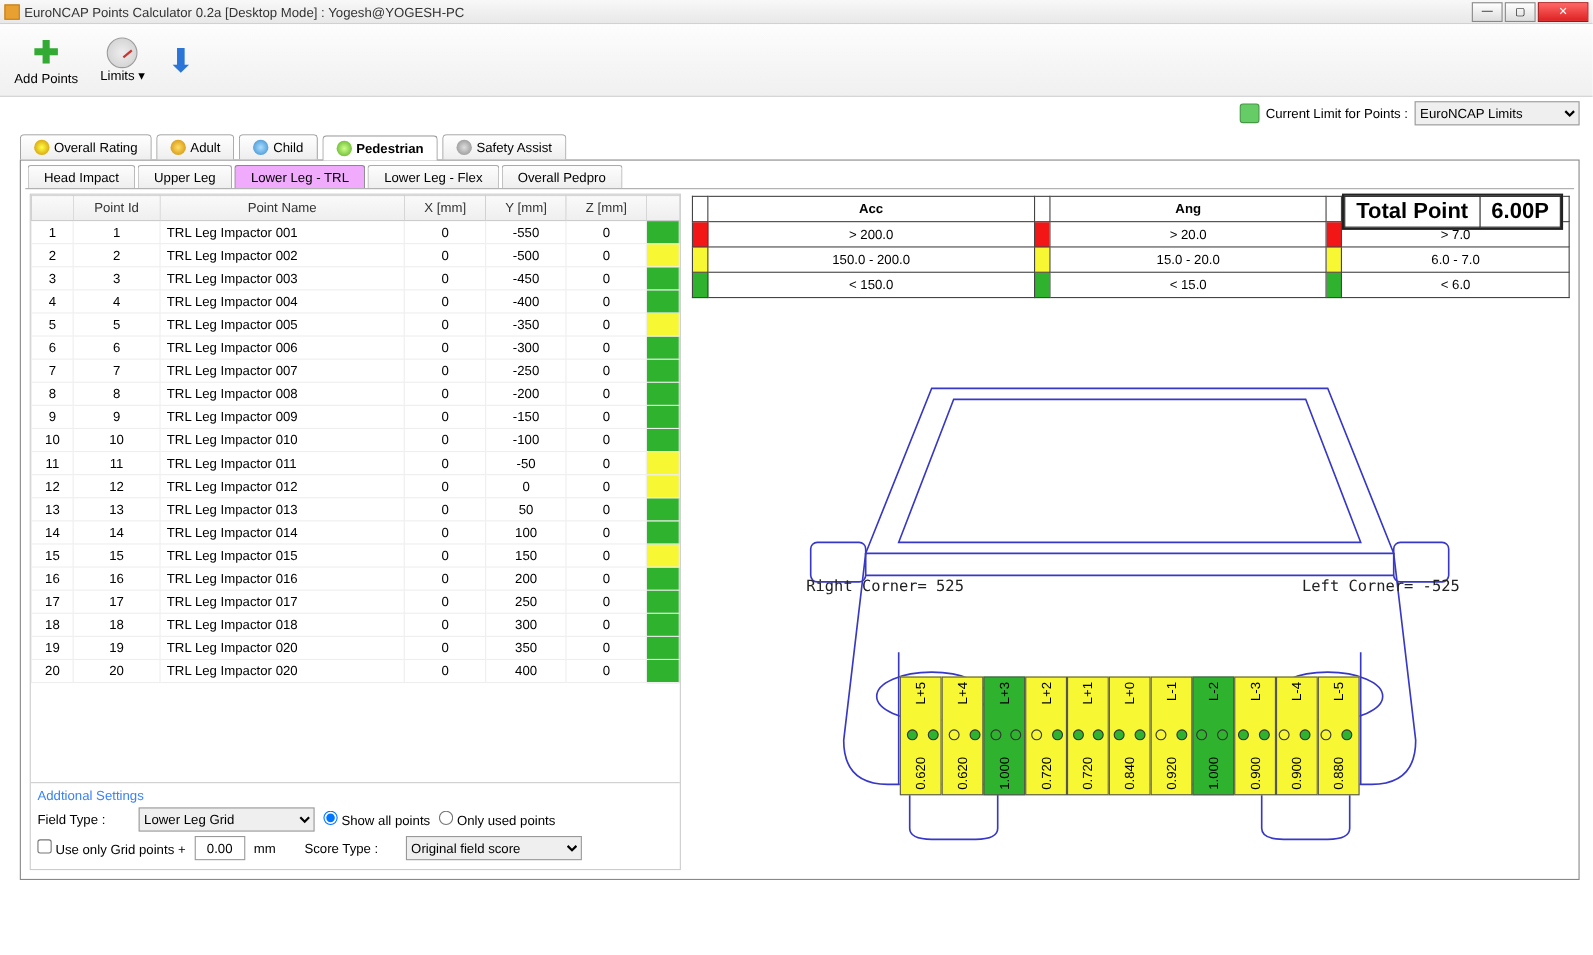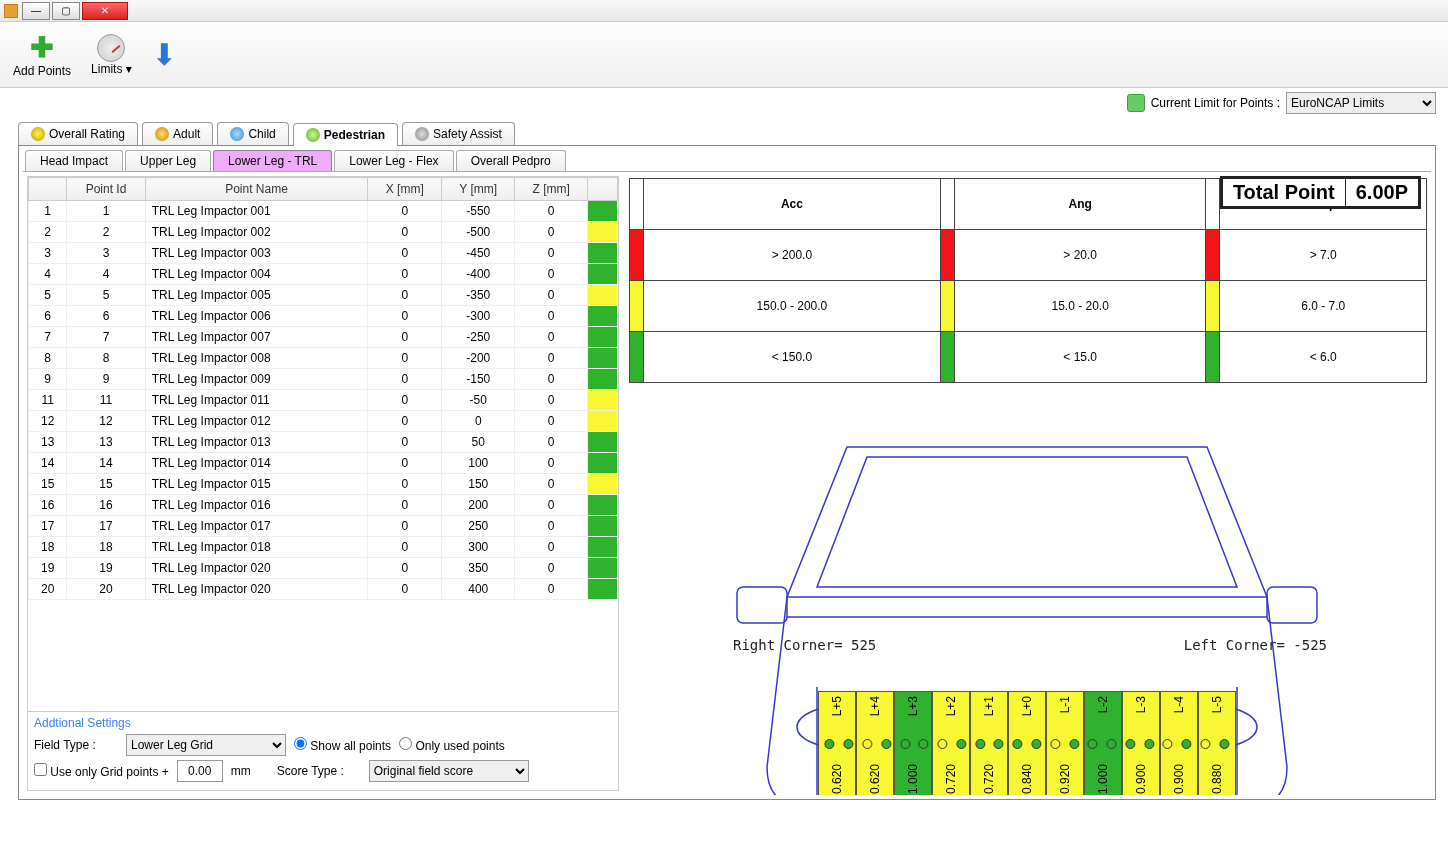--- a/index.html
+++ b/index.html
@@ -38,21 +38,21 @@
 .status-g{background:#2fb32f!important;}
 .status-y{background:#f7f733!important;}
 .settings{border-top:1px solid #ccc; padding:4px 6px;}
 .set-title{color:#3b82f6; margin-bottom:4px;}
 .set-row{display:flex; align-items:center; gap:8px; margin:4px 0;}
 .set-row label{min-width:84px;}
 .set-row select{height:22px; flex:0 0 160px; border:1px solid #999;}
 .numspin{width:46px; height:22px; border:1px solid #999; text-align:center;}
 .right{flex:1; display:flex; flex-direction:column; margin:4px; position:relative;}
 .thresh{border-collapse:collapse; margin:2px 0 4px 2px;}
-.thresh th,.thresh td{border:1px solid #444; padding:18px 8px; text-align:center; font-size:12px;}
+.thresh th,.thresh td{border:1px solid #444; padding:4px 8px; text-align:center; font-size:12px;}
 .thresh .sw{width:14px; padding:0;}
 .sw-r{background:#f31616;}
 .sw-y{background:#f7f733;}
 .sw-g{background:#2fb32f;}
 .points-box{position:absolute; top:0; right:6px; border:2px solid #222; background:#fff;}
 .points-box table{border-collapse:collapse;}
 .points-box td{border:1px solid #222; padding:2px 10px; font-size:20px; font-weight:bold;}
 .car-area{flex:1; position:relative; display:flex; align-items:center; justify-content:center;}
 .car-svg{width:640px; height:480px;}
 .bumper-grid{position:absolute; bottom:68px; left:50%; transform:translateX(-50%); display:flex;}
@@ -63,20 +63,21 @@
 .dot-row{position:absolute; bottom:118px; left:50%; transform:translateX(-50%); display:flex; gap:0;}
 .dot{width:10px;height:10px;border-radius:50%;border:1px solid #333;margin:0 4.4px;}
 .dot.g{background:#2fb32f;} .dot.y{background:#f7f733;}
 .corner-lbl{position:absolute; font-family:monospace; font-size:14px; color:#222;}
 </style>
 </head>
 <body>
 
 <div class="titlebar">
   <div class="titlebar-icon"></div>
+  <div class="title-text">EuroNCAP Points Calculator 0.2a [Desktop Mode] : Yogesh@YOGESH-PC</div>
   <div class="win-btns">
     <div class="win-btn">—</div>
     <div class="win-btn">▢</div>
     <div class="win-btn close">✕</div>
   </div>
 </div>
 
 <div class="toolbar">
   <div class="tbbtn">
     <span class="add-icon">✚</span>
@@ -218,20 +219,29 @@
                 <td>-200</td>
                 <td>0</td>
                 <td class="status-cell status-g"></td>
               </tr>
               <tr>
                 <td>9</td>
                 <td>9</td>
                 <td class="name">TRL Leg Impactor 009</td>
                 <td>0</td>
                 <td>-150</td>
+                <td>0</td>
+                <td class="status-cell status-g"></td>
+              </tr>
+              <tr>
+                <td>10</td>
+                <td>10</td>
+                <td class="name">TRL Leg Impactor 010</td>
+                <td>0</td>
+                <td>-100</td>
                 <td>0</td>
                 <td class="status-cell status-g"></td>
               </tr>
               <tr>
                 <td>11</td>
                 <td>11</td>
                 <td class="name">TRL Leg Impactor 011</td>
                 <td>0</td>
                 <td>-50</td>
                 <td>0</td>

